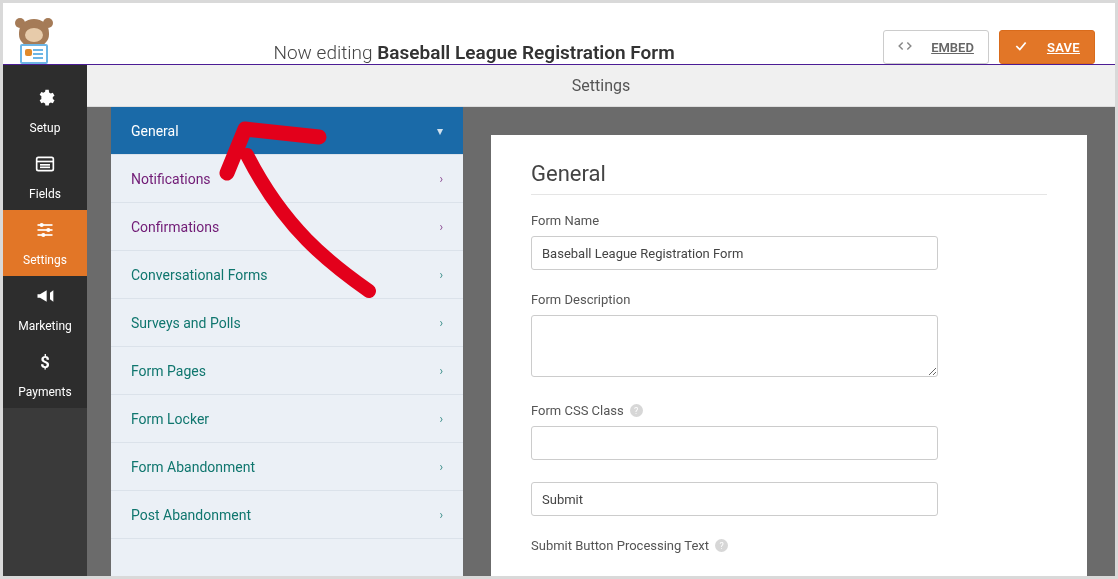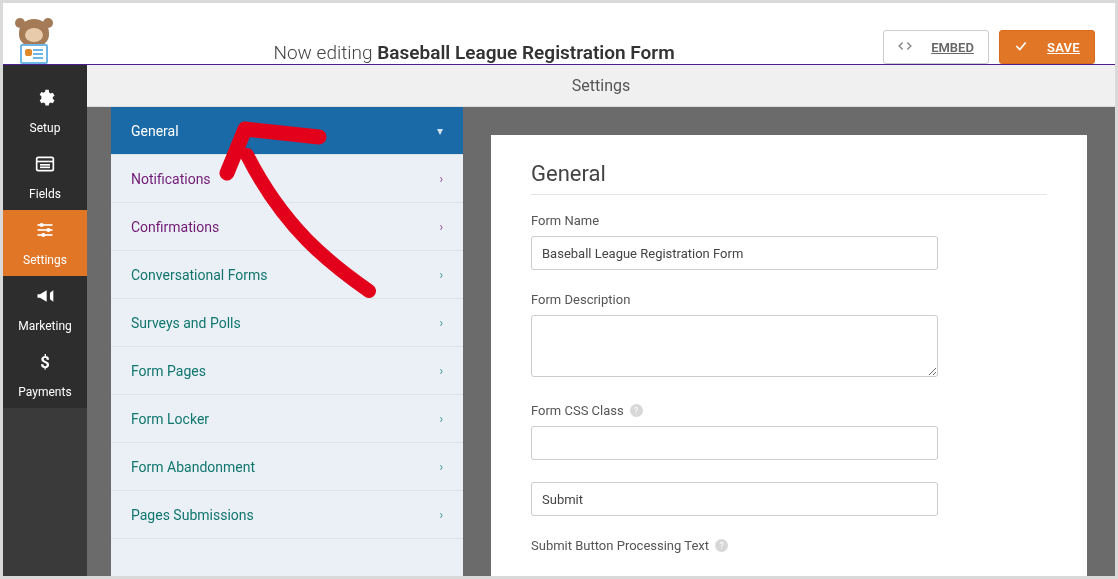--- a/index.html
+++ b/index.html
@@ -191,21 +191,21 @@
           </div>
           <div class="panel-item disabled">
             <span>Form Locker</span>
             <span class="panel-chevron">›</span>
           </div>
           <div class="panel-item disabled">
             <span>Form Abandonment</span>
             <span class="panel-chevron">›</span>
           </div>
           <div class="panel-item disabled">
-            <span>Pages Submissions</span>
+            <span>Post Abandonment</span>
             <span class="panel-chevron">›</span>
           </div>
         </div>
       <div class="content-wrap">
         <div class="content">
           <h2>General</h2>
           <hr>
           <div id="fields-slot">
               <div class="field"><div class="field-label">
                   <span>Form Name</span>

